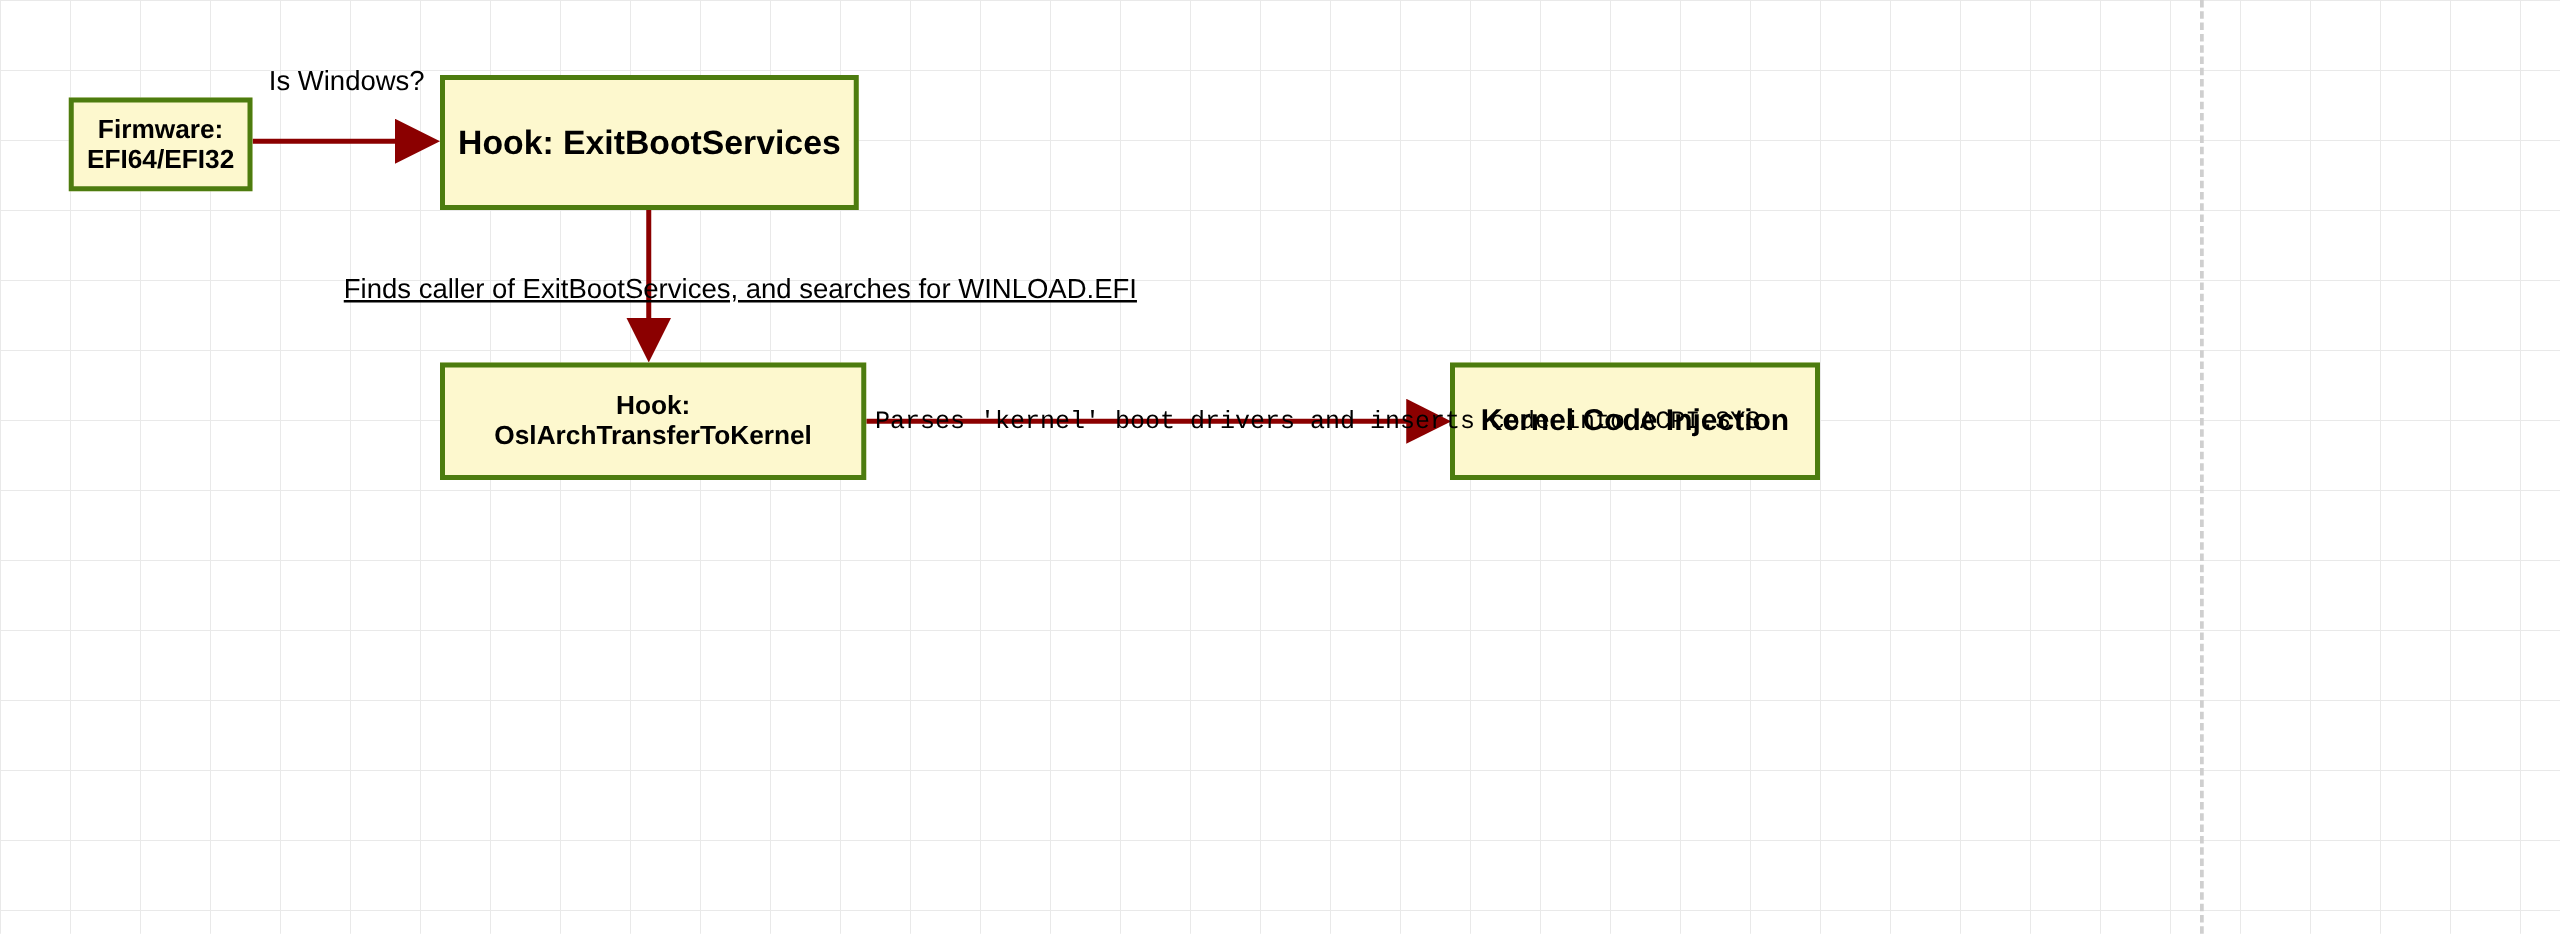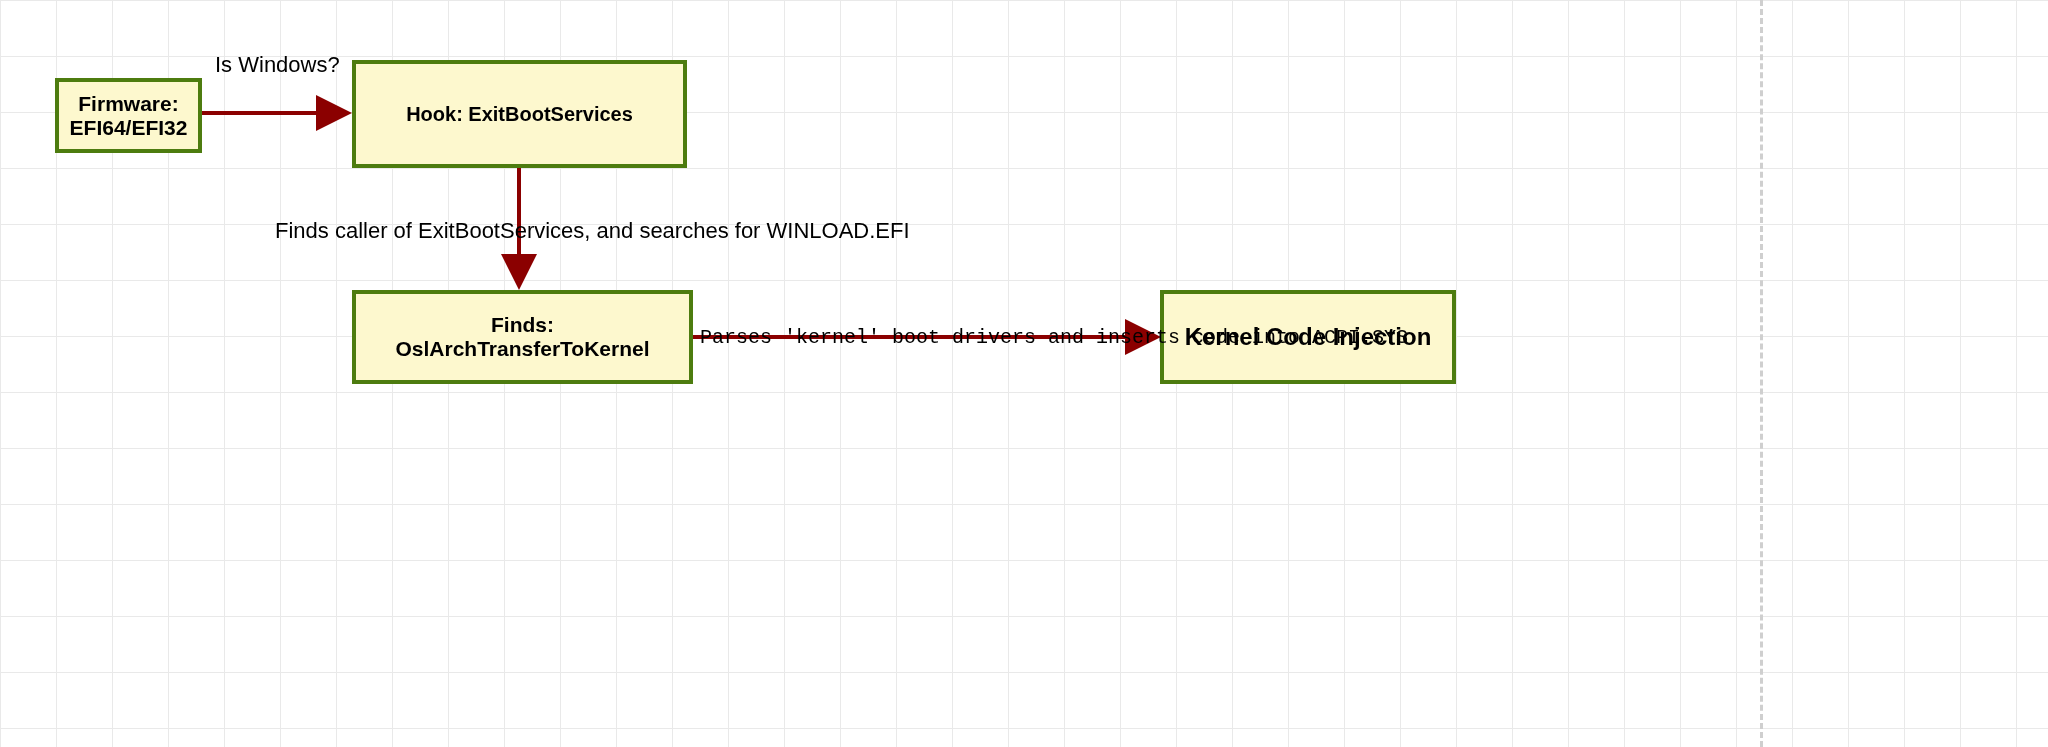--- a/index.html
+++ b/index.html
@@ -51,29 +51,29 @@
 
   <line x1="519" y1="168" x2="519" y2="284" stroke="#8B0000" stroke-width="4" marker-end="url(#ah)"></line>
 
   <line x1="693" y1="337" x2="1155" y2="337" stroke="#8B0000" stroke-width="4" marker-end="url(#ah)"></line>
 </svg>
 
 <div class="node" style="left:55px;  top:78px;  width:147px; height:75px; font-size:21px;">
   <span>Firmware:<br>EFI64/EFI32</span>
 </div>
 
-<div class="node" style="left:352px; top:60px;  width:335px; height:108px; font-size:20px;">
+<div class="node" style="left:352px; top:60px;  width:335px; height:108px; font-size:27px;">
   <span>Hook: ExitBootServices</span>
 </div>
 
 <div class="node" style="left:352px; top:290px; width:341px; height:94px; font-size:21px;">
-  <span>Finds: OslArchTransferToKernel</span>
+  <span>Hook: OslArchTransferToKernel</span>
 </div>
 
 <div class="node" style="left:1160px; top:290px; width:296px; height:94px; font-size:24px;">
   <span>Kernel Code Injection</span>
 </div>
 
 <div class="label" style="left:215px; top:52px;">Is Windows?</div>
 
-<div class="label" style="left:275px; top:218px;">Finds caller of ExitBootServices, and searches for WINLOAD.EFI</div>
+<div class="label" style="left:275px; top:218px;text-decoration:underline;">Finds caller of ExitBootServices, and searches for WINLOAD.EFI</div>
 
 <div class="label" style="left:700px; top:326px; font-size:20px;font-family:Liberation Mono, monospace;">Parses 'kernel' boot drivers and inserts code into ACPI.SYS</div>
 
 </body></html>

